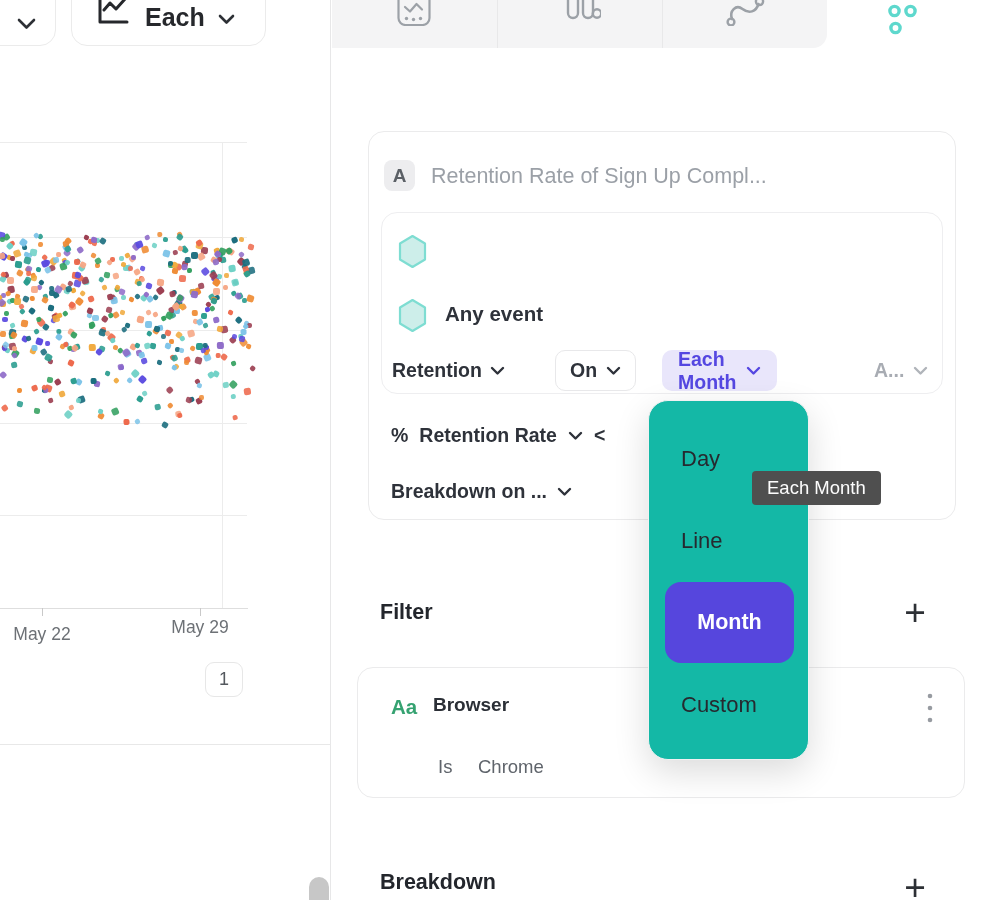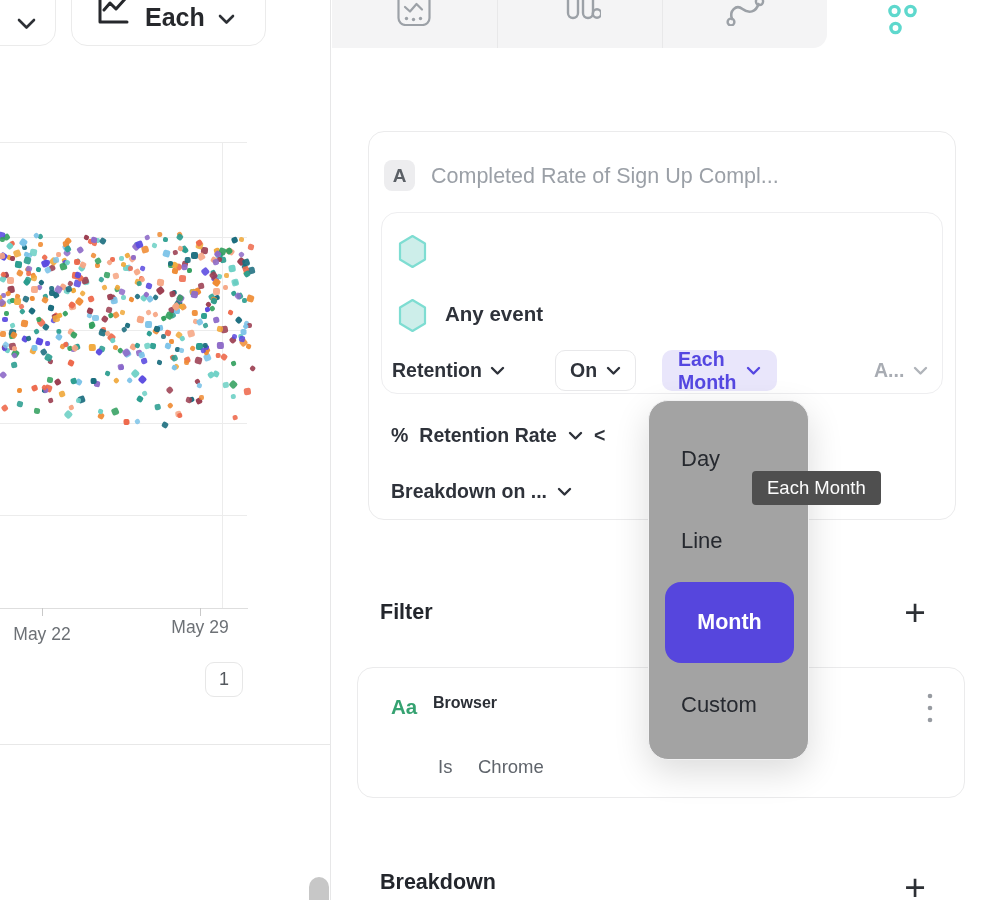--- a/index.html
+++ b/index.html
@@ -64,39 +64,39 @@
                    font-weight:600; color:#5547e1; }
   #audience-ctl { position:absolute; left:482px; top:0; height:41px; display:flex; align-items:center; gap:9px;
                   font-size:19.5px; font-weight:600; color:#a8acb3; }
 
   #metric-row { position:absolute; left:22px; top:292px; display:flex; align-items:center; gap:11px;
                 font-size:19.5px; font-weight:600; color:#2e323a; }
   #breakdown-on-row { position:absolute; left:22px; top:348px; display:flex; align-items:center; gap:10px;
                       font-size:19.5px; font-weight:600; color:#2e323a; }
 
   
-  #interval-menu { position:absolute; left:648px; top:400px; width:161px; height:360px; background:#a3a3a3;
+  #interval-menu { position:absolute; left:648px; top:400px; width:161px; height:360px; background:#14b8a6;
                    border:1px solid #f1f1f2; border-radius:20px; z-index:50;
                    box-shadow:0 12px 35px rgba(0,0,0,0.14); }
   .menu-item { position:absolute; left:32px; font-size:22px; color:#26292f; white-space:nowrap; }
   #menu-item-month { left:16px; width:129px; height:81px; background:#5646dd; border-radius:16px;
                      display:flex; align-items:center; justify-content:center;
                      color:#ffffff; font-weight:600; font-size:21.5px; }
 
   #interval-tooltip { position:absolute; left:752px; top:471px; height:34px; padding:0 15px;
                       background:#4f4f4f; border-radius:4px; z-index:60; display:flex; align-items:center;
                       color:#fdfdfd; font-size:18.5px; white-space:nowrap; }
 
   .section-title { position:absolute; font-size:21.5px; font-weight:700; color:#23262c; }
   .add-btn { position:absolute; width:34px; height:34px; display:flex; align-items:center; justify-content:center;
              font-size:37px; font-weight:300; color:#2d3035; line-height:34px; }
 
   #filter-card { left:357px; top:667px; width:608px; height:131px; }
   #filter-type { position:absolute; left:33px; top:27px; font-size:20.5px; font-weight:700; color:#35a271; }
-  #filter-prop { position:absolute; left:75px; top:26px; font-size:16px; font-weight:600; color:#2b2f36; }
+  #filter-prop { position:absolute; left:75px; top:26px; font-size:19px; font-weight:600; color:#2b2f36; }
   #filter-op   { position:absolute; left:80px; top:88px; font-size:18.5px; color:#5f646b; }
   #filter-val  { position:absolute; left:120px; top:88px; font-size:18.5px; color:#5f646b; }
   #filter-kebab { position:absolute; left:560px; top:22px; width:24px; height:36px;
                   display:flex; align-items:center; justify-content:center; }
 </style>
 </head>
 <body>
 
 <div id="stage">
 
@@ -609,21 +609,21 @@
   <div class="tab" style="left:886px; width:34px">
     <svg width="32" height="32" viewBox="0 0 32 32" style="margin-top:4px">
       <circle cx="7.5" cy="7" r="4.6" fill="none" stroke="#5ed8cd" stroke-width="3.4"></circle>
       <circle cx="23.5" cy="7" r="4.6" fill="none" stroke="#5ed8cd" stroke-width="3.4"></circle>
       <circle cx="8.5" cy="24" r="4.6" fill="none" stroke="#5ed8cd" stroke-width="3.4"></circle>
     </svg>
   </div>
 
   <div id="query-card" class="card">
     <div id="query-badge">A</div>
-    <div id="query-title">Completed Rate of Sign Up Compl...</div>
+    <div id="query-title">Retention Rate of Sign Up Compl...</div>
 
     <div id="event-card">
       <span class="hexagon" style="top:21px">
         <svg width="31" height="35" viewBox="0 0 31 35">
             <path d="M15.5 2 L28 9.5 V25.5 L15.5 33 L3 25.5 V9.5 Z" fill="#cdeeea" stroke="#7eddd2" stroke-width="2.2" stroke-linejoin="round"></path>
           </svg>
       </span>
 
       <span class="hexagon" style="top:85px">
         <svg width="31" height="35" viewBox="0 0 31 35">

